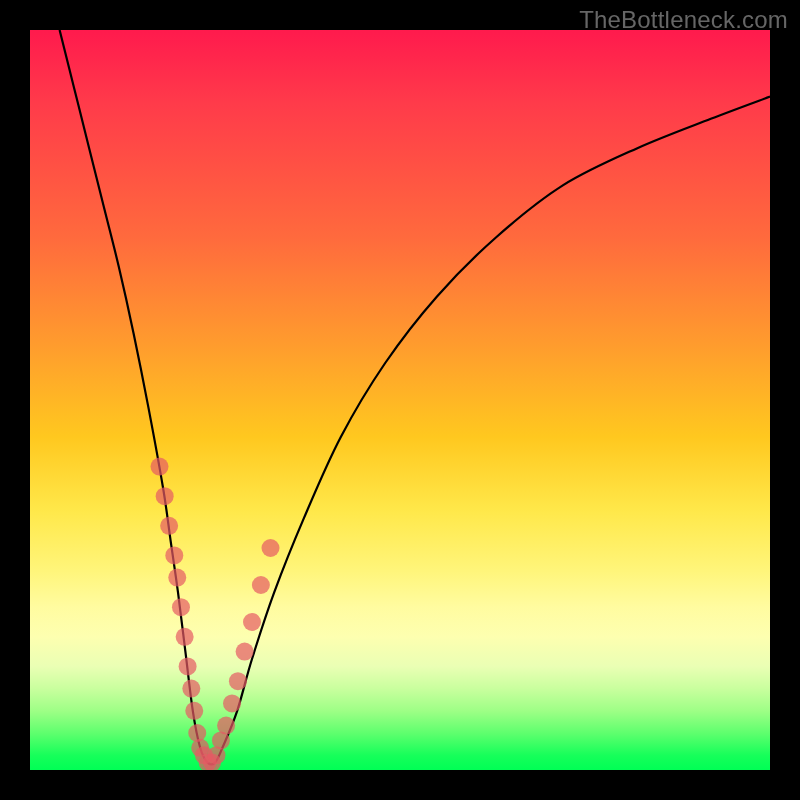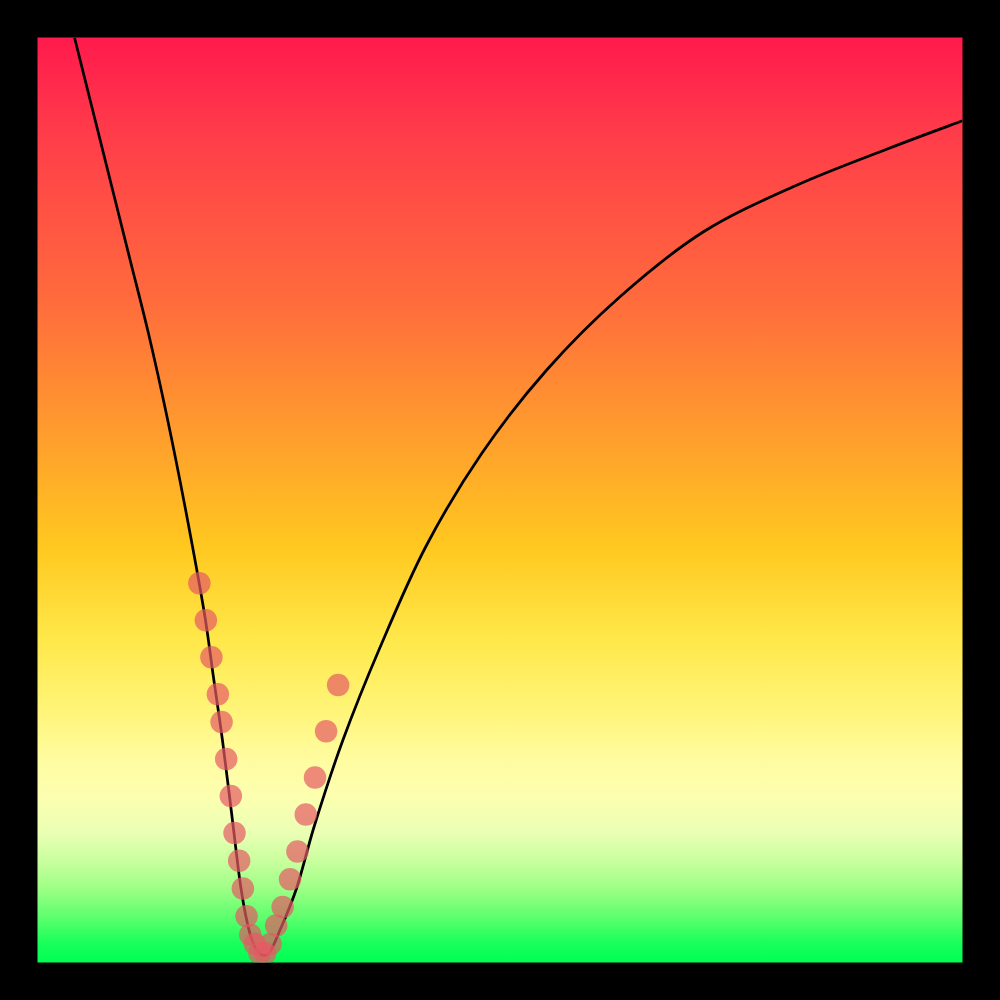--- a/index.html
+++ b/index.html
@@ -102,14 +102,15 @@
           <circle cx="202.02" cy="673.4" r="9" class="dot"></circle>
           <circle cx="207.94000000000003" cy="651.2" r="9" class="dot"></circle>
           <circle cx="214.6" cy="621.6" r="9" class="dot"></circle>
           <circle cx="222" cy="592" r="9" class="dot"></circle>
           <circle cx="230.88" cy="555" r="9" class="dot"></circle>
           <circle cx="240.5" cy="518" r="9" class="dot"></circle>
         </g>
     </svg>
   </div>
 
+  <div class="watermark">TheBottleneck.com</div>
 
 </div>
 
 </body></html>

